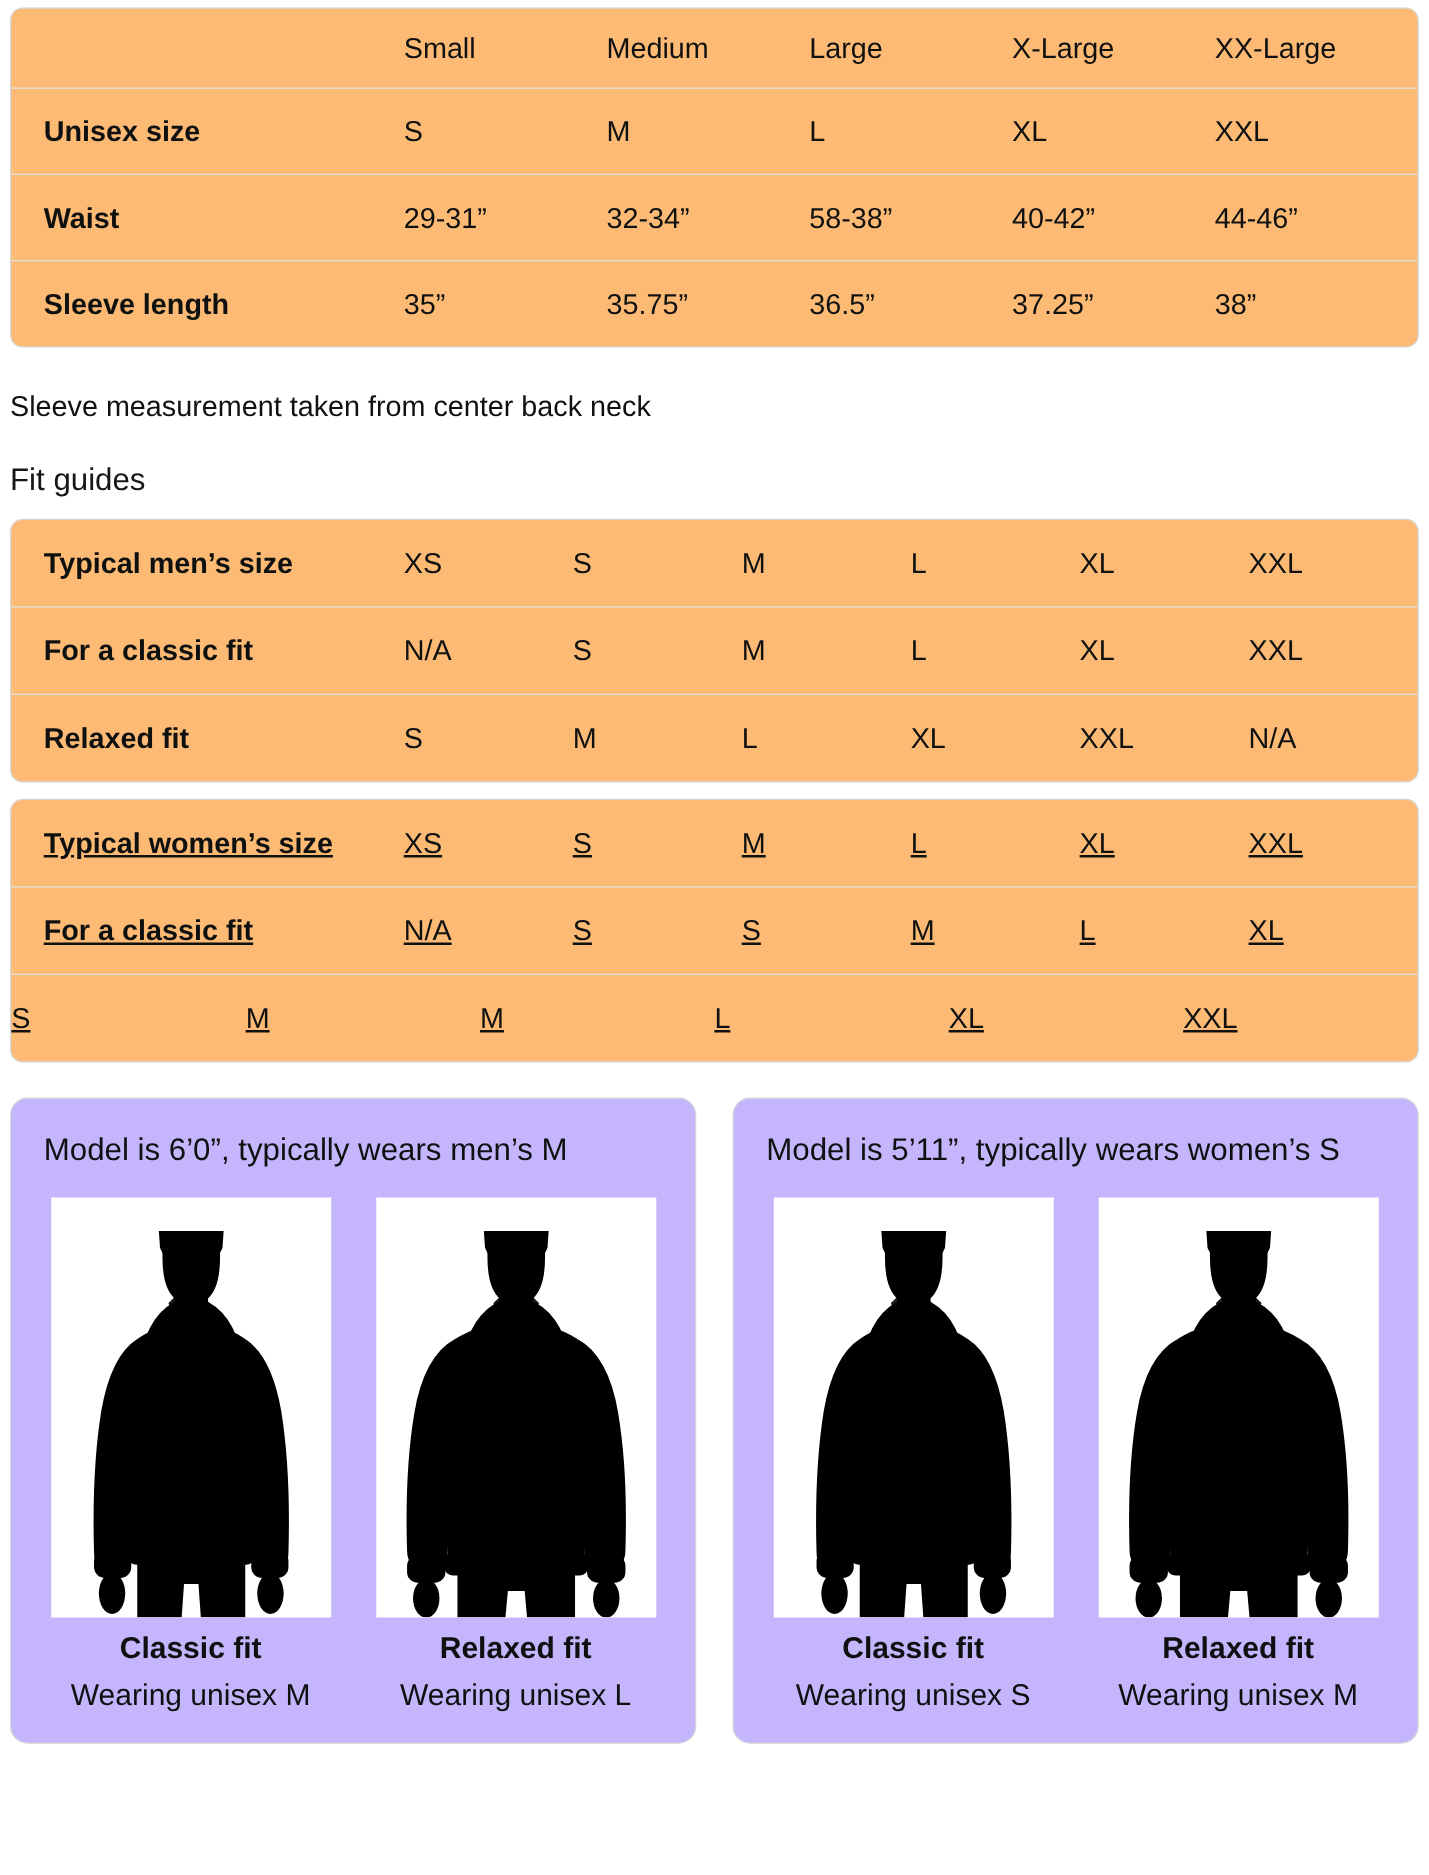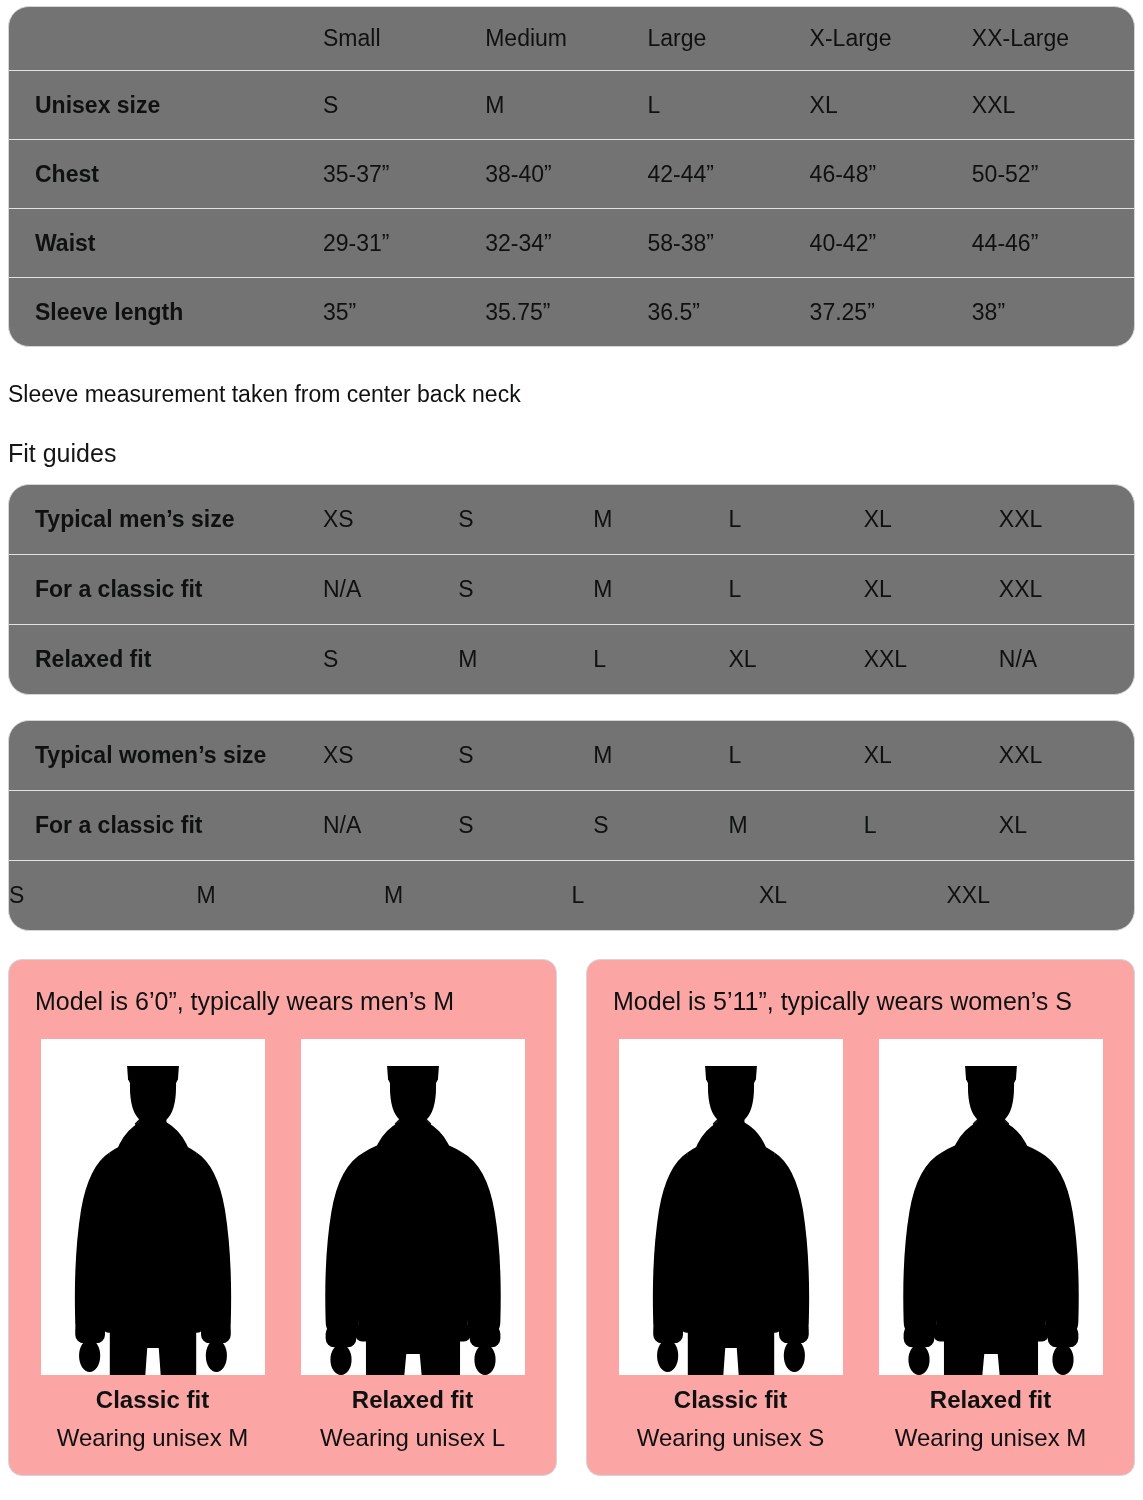--- a/index.html
+++ b/index.html
@@ -1,36 +1,36 @@
 <!DOCTYPE html>
 <html><head>
 <meta charset="utf-8">
 <style>
   html,body{margin:0;padding:0;background:#fff;}
   body{font-family:"Liberation Sans", sans-serif;color:#0f1111;-webkit-font-smoothing:antialiased;}
   .page{width:1143px;box-sizing:border-box;padding:6px 8px 4px;}
 
   .title{font-size:27px;font-weight:400;line-height:33px;margin:0 0 7px 0;color:#161616;}
 
-  .tbl{border:1px solid #d2d6d6;border-radius:21px;overflow:hidden;background:#737373;}
+  .tbl{border:1px solid #d2d6d6;border-radius:10px;overflow:hidden;background:#fdba74;}
   .trow{display:flex;align-items:center;min-height:68px;border-top:1px solid #dfe2e2;}
   .trow:first-child{border-top:0;}
   .trow.hdr{min-height:63px;}
   .tlabel{width:288px;flex:0 0 288px;padding-left:26px;box-sizing:content-box;
           font-weight:700;font-size:23px;}
   .tcell{flex:1;font-size:23px;font-weight:400;}
   .hdr .tcell{font-weight:400;}
 
   .note{font-size:23px;line-height:28px;margin:33px 0 0 0;}
   .fit-heading{font-size:25px;font-weight:400;line-height:31px;margin:30px 0 15px 0;color:#161616;}
-  .tbl + .tbl{margin-top:25px;}
+  .tbl + .tbl{margin-top:13px;text-decoration:underline;}
   #mens-fit-table .trow,#womens-fit-table .trow{min-height:69px;}
 
   .cards{display:flex;gap:29px;margin-top:28px;}
-  .mcard{flex:1;border:1px solid #d2d6d6;border-radius:14px;background:#fca5a5;
+  .mcard{flex:1;border:1px solid #d2d6d6;border-radius:14px;background:#c4b5fd;
          padding:22px 20px 22px;box-sizing:border-box;}
   .mhead{font-size:25px;line-height:31px;margin:4px 0 22px 6px;}
   .figs{display:flex;justify-content:center;gap:36px;align-items:flex-end;}
   .figs figure{margin:0;text-align:center;width:224px;}
   svg.photo{width:224px;height:336px;display:block;background:#fff;}
   .fitlabel{font-weight:700;font-size:24px;line-height:30px;margin-top:10px;}
   .wearing{font-size:24px;line-height:30px;margin-top:8px;}
   .man{--skin:#e2bfa6;--skinsh:#cfa489;--lip:#b0806d;--jeans:#29364e;
        --hoodie:#7a7a7a;--hoodiedk:#6e6e6e;--hoodiedr:#696969;}
   .woman{--skin:#7a4b34;--skinsh:#623826;--lip:#3d241b;--smile:1;--hair:#241a16;
@@ -107,28 +107,20 @@
     </div>
     <div class="trow">
       <div class="tlabel">Unisex size</div>
       <div class="tcell">S</div>
       <div class="tcell">M</div>
       <div class="tcell">L</div>
       <div class="tcell">XL</div>
       <div class="tcell">XXL</div>
     </div>
     <div class="trow">
-      <div class="tlabel">Chest</div>
-      <div class="tcell">35-37”</div>
-      <div class="tcell">38-40”</div>
-      <div class="tcell">42-44”</div>
-      <div class="tcell">46-48”</div>
-      <div class="tcell">50-52”</div>
-    </div>
-    <div class="trow">
       <div class="tlabel">Waist</div>
       <div class="tcell">29-31”</div>
       <div class="tcell">32-34”</div>
       <div class="tcell">58-38”</div>
       <div class="tcell">40-42”</div>
       <div class="tcell">44-46”</div>
     </div>
     <div class="trow">
       <div class="tlabel">Sleeve length</div>
       <div class="tcell">35”</div>

